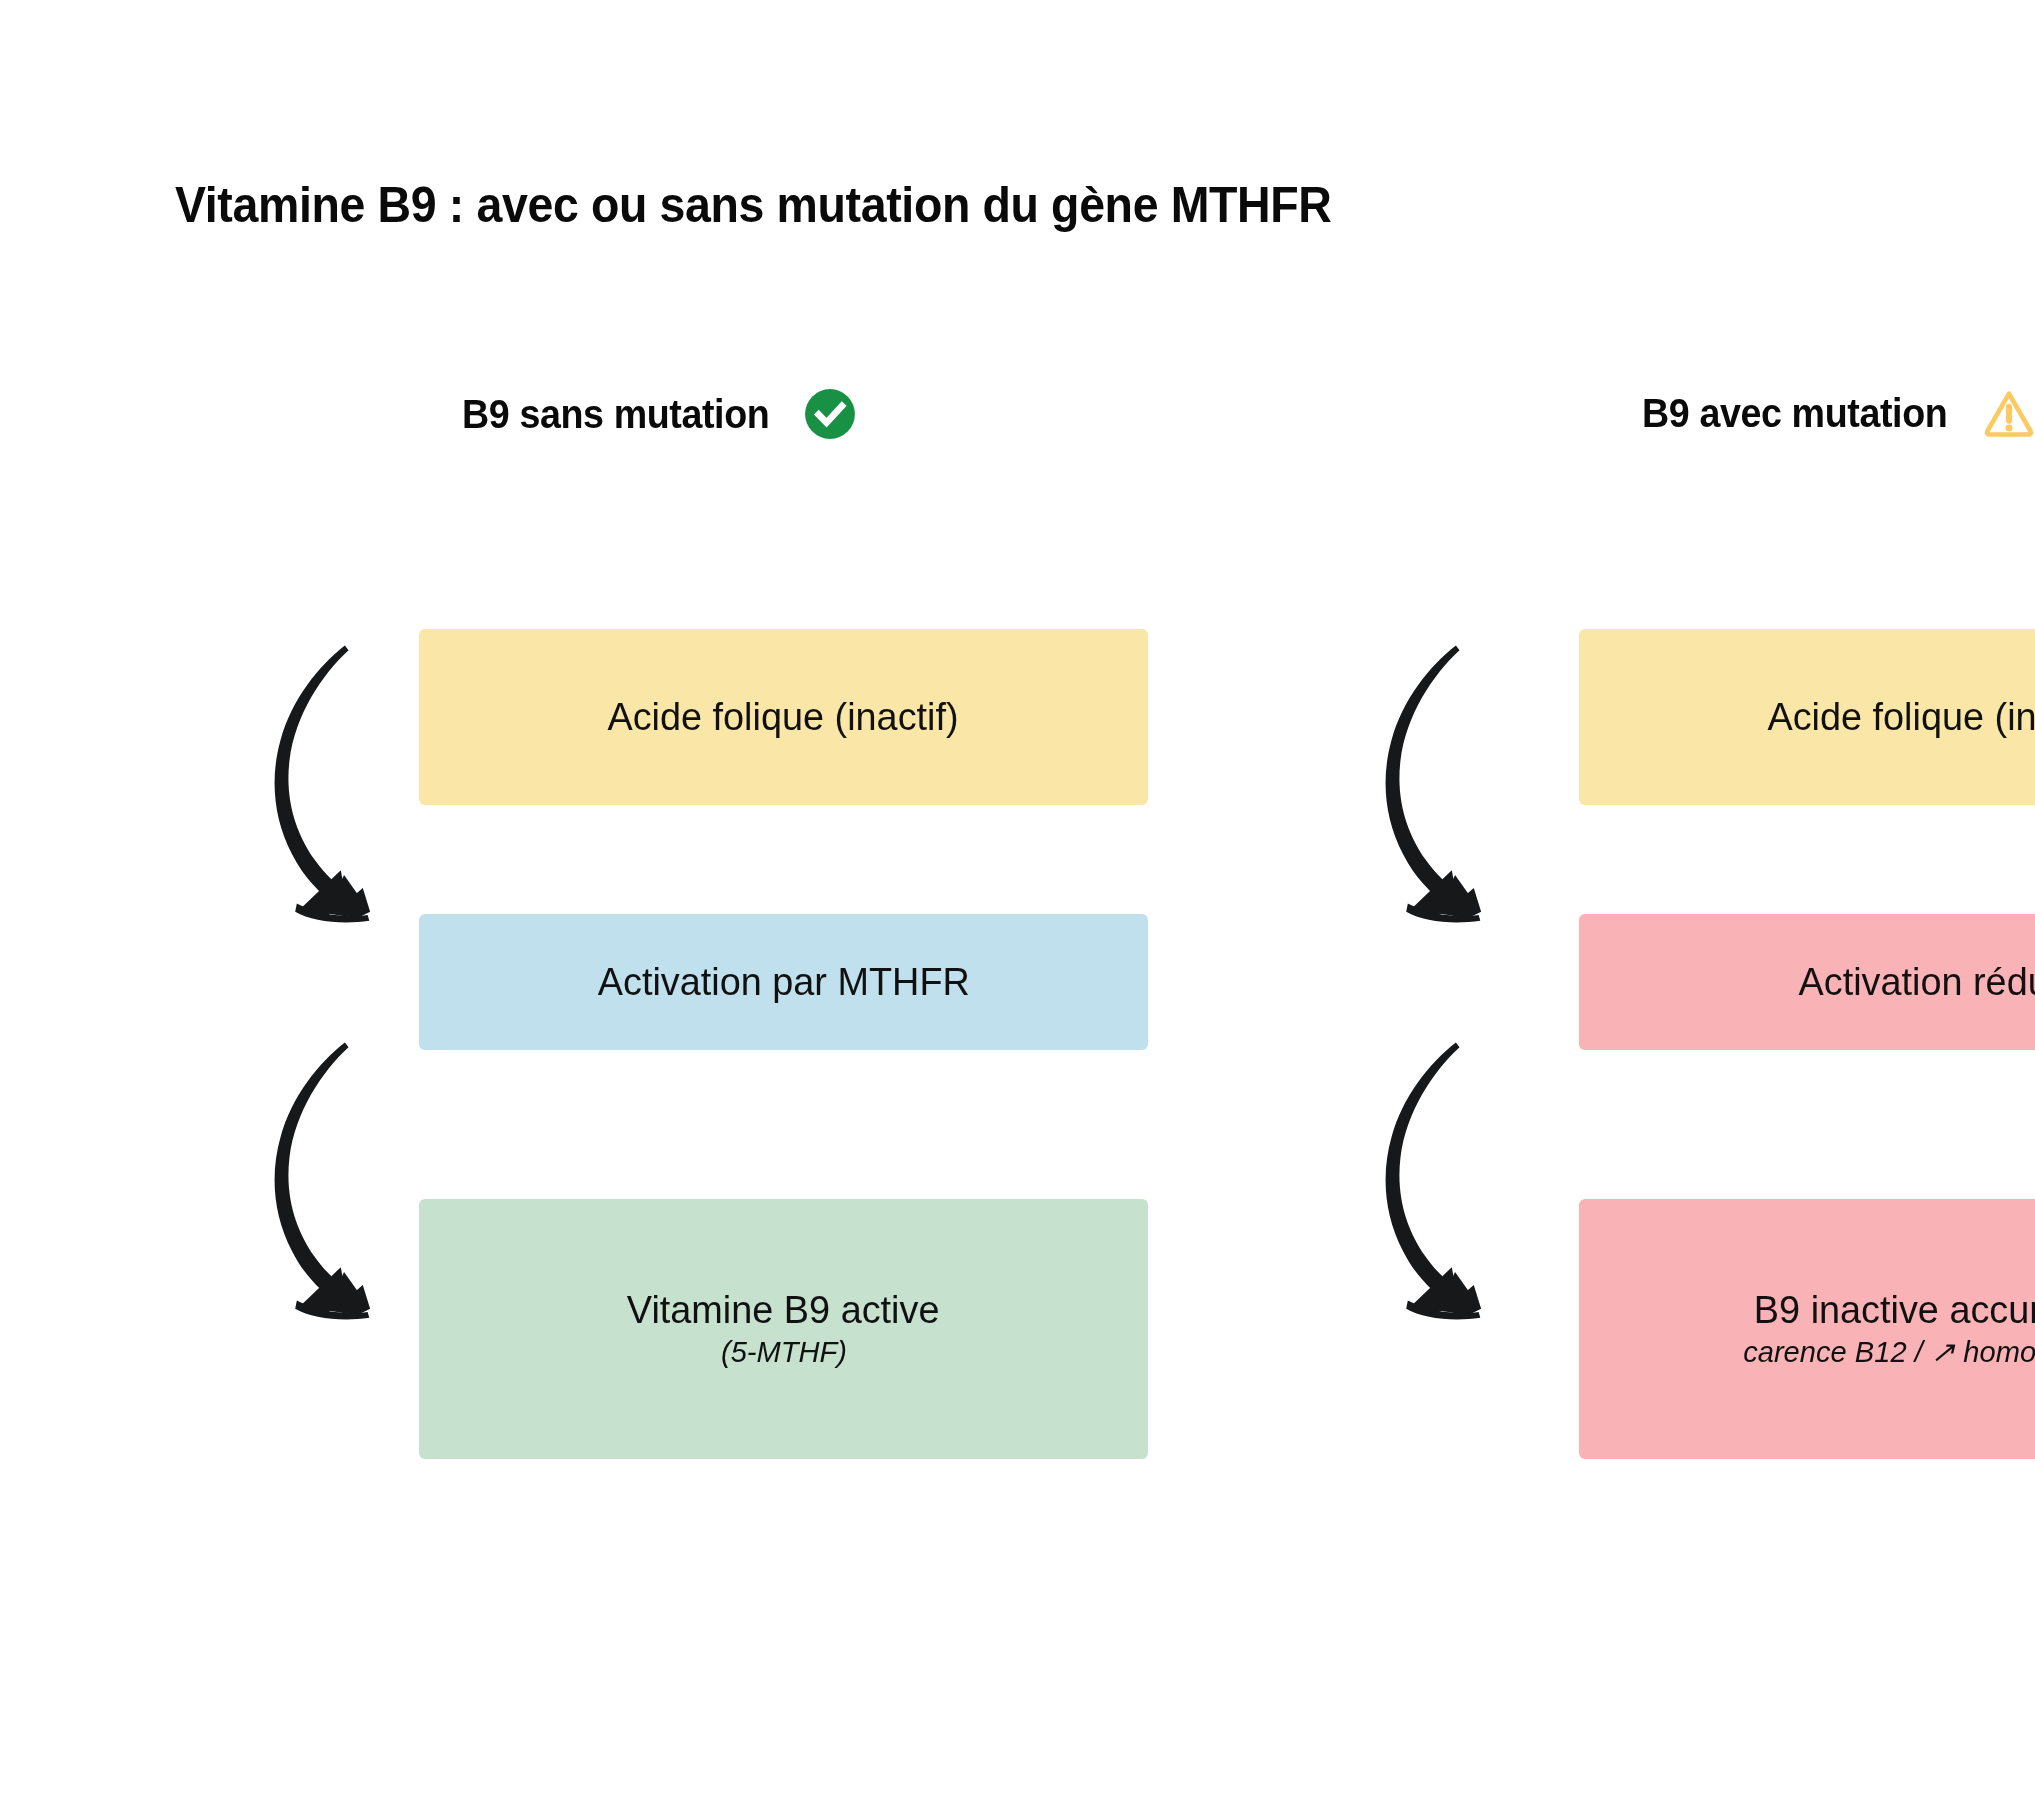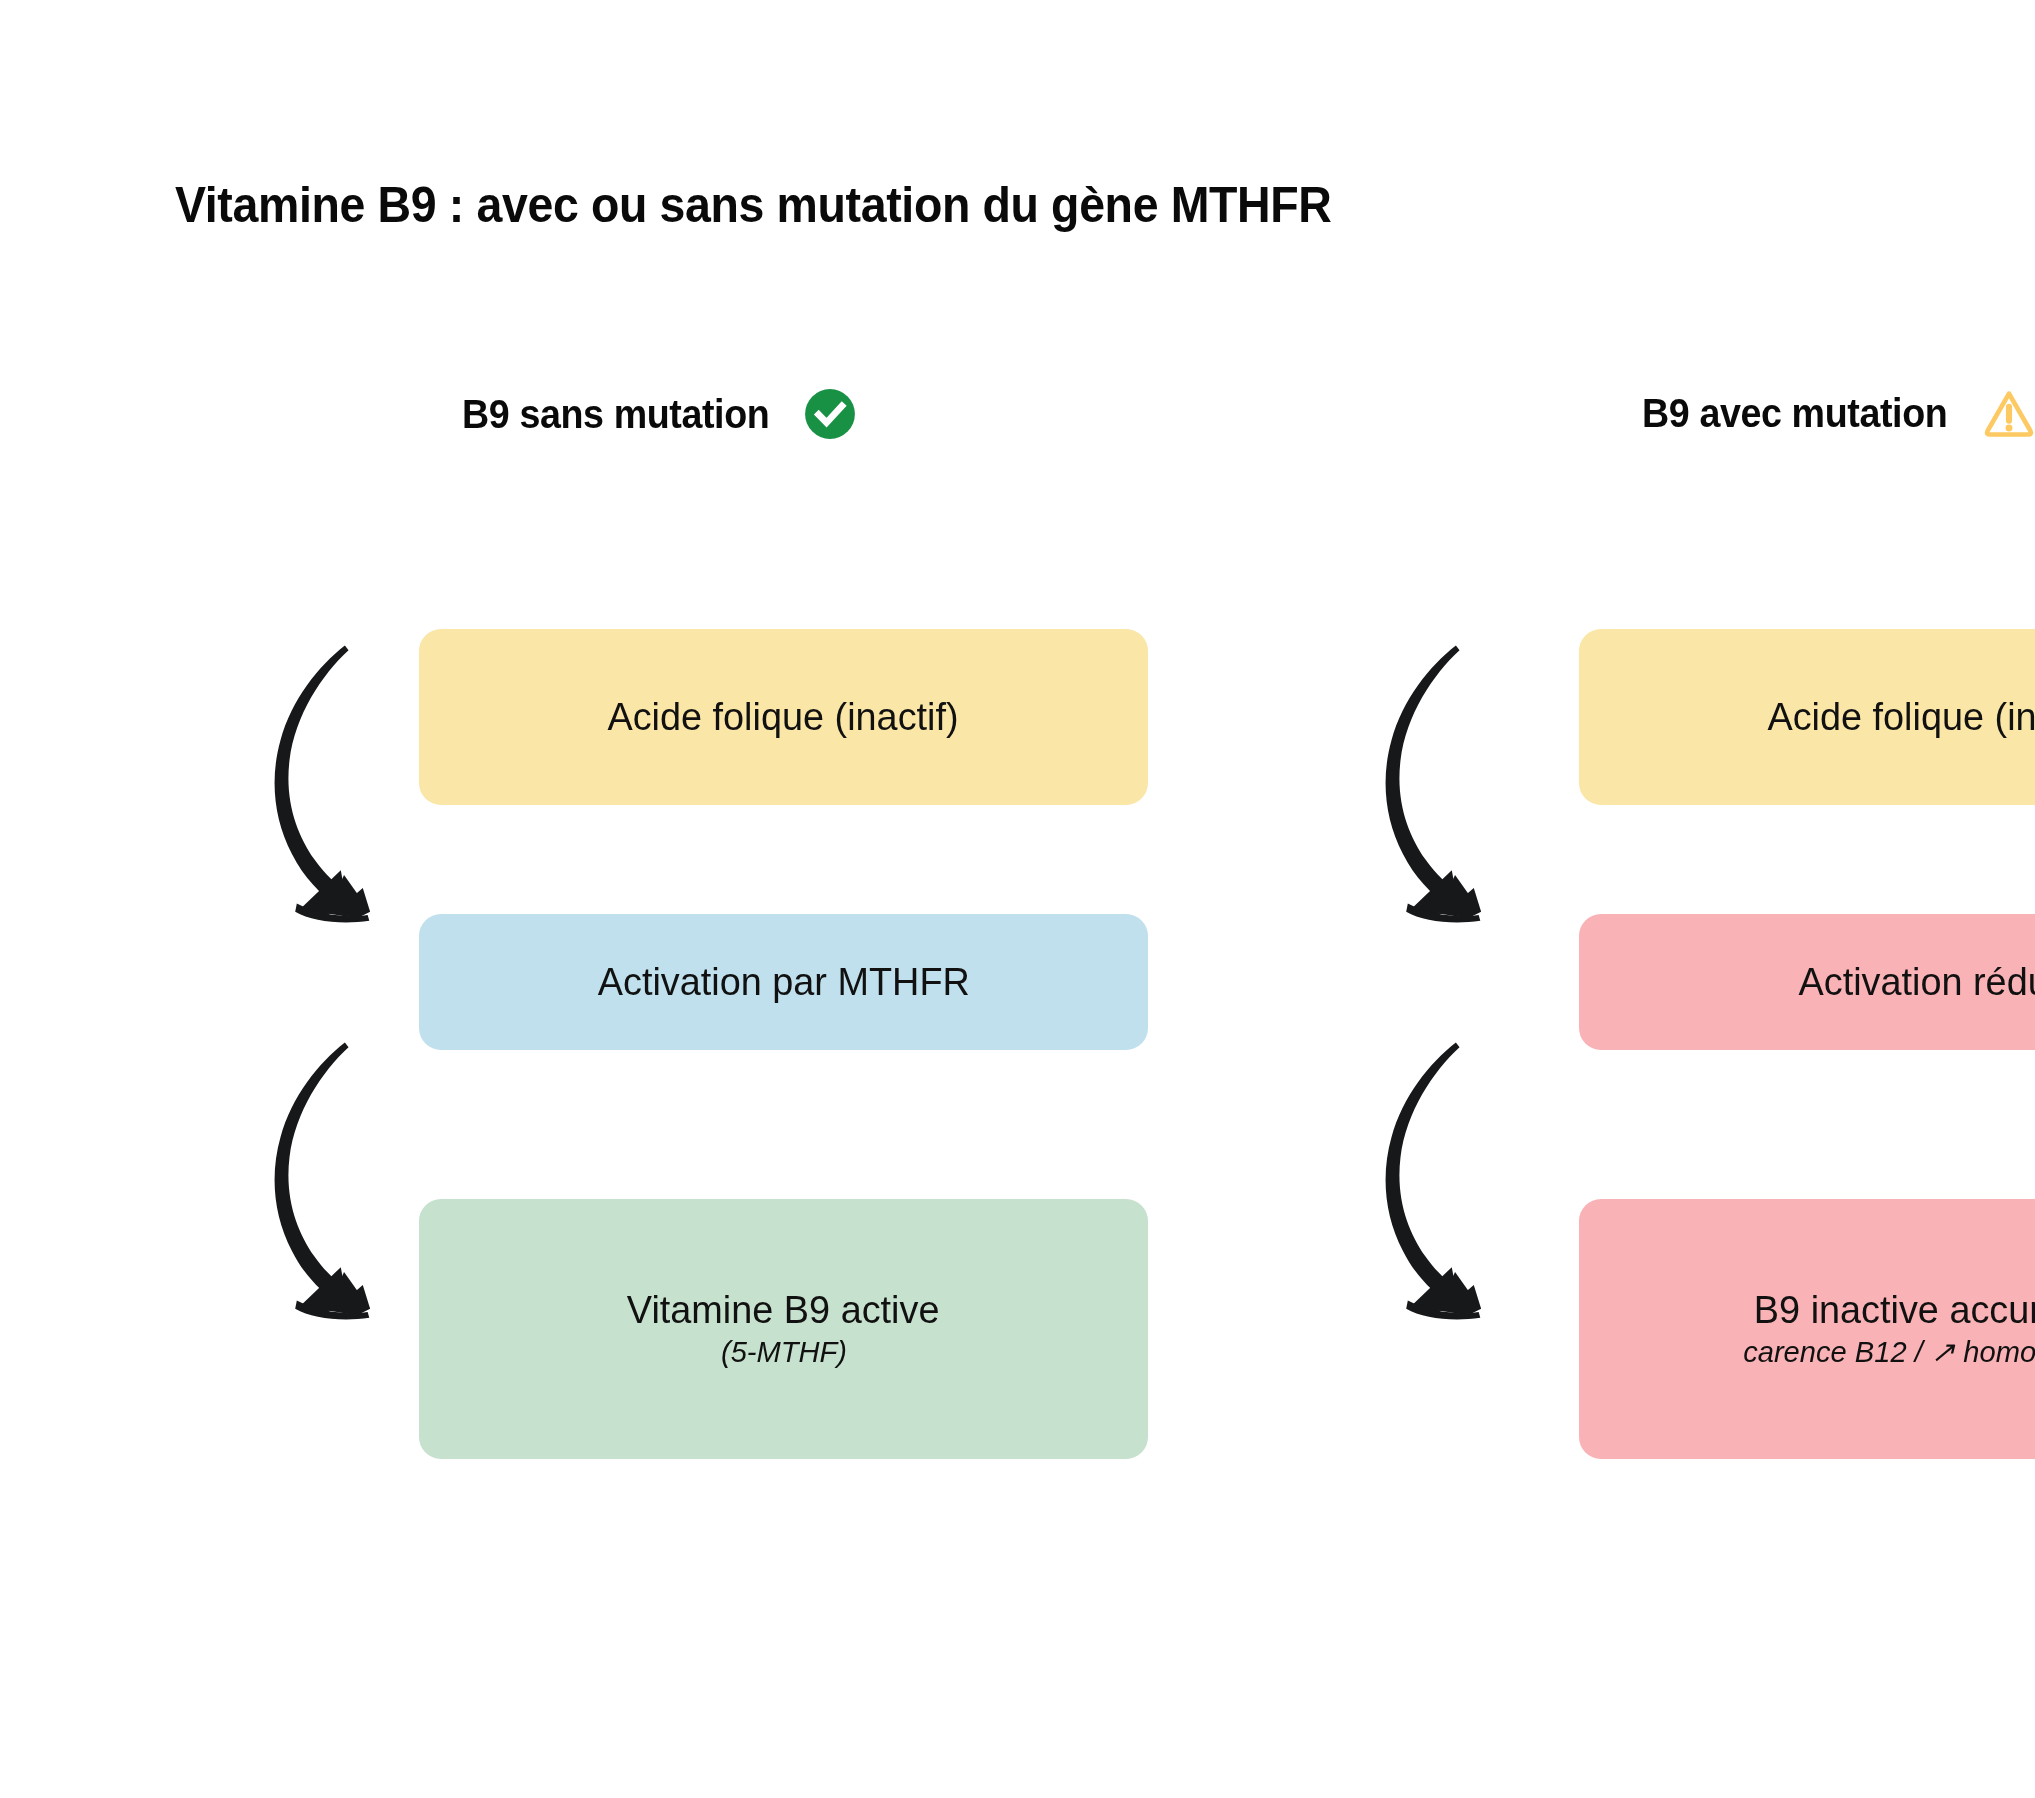--- a/index.html
+++ b/index.html
@@ -44,21 +44,21 @@
     margin-left:14.7px;
     display:flex;
     align-items:center;
   }
   .head-left{ left:462px; }
   .head-right{ left:1600px;margin-left:42px; }
 
   .box{
     position:absolute;
     width:729px;
-    border-radius:22px;
+    border-radius:6px;
     display:flex;
     flex-direction:column;
     align-items:center;
     justify-content:center;
     text-align:left;
     box-sizing:border-box;
     padding:0 16.3px;
   }
   .box .line1{
     font-size:39px;

